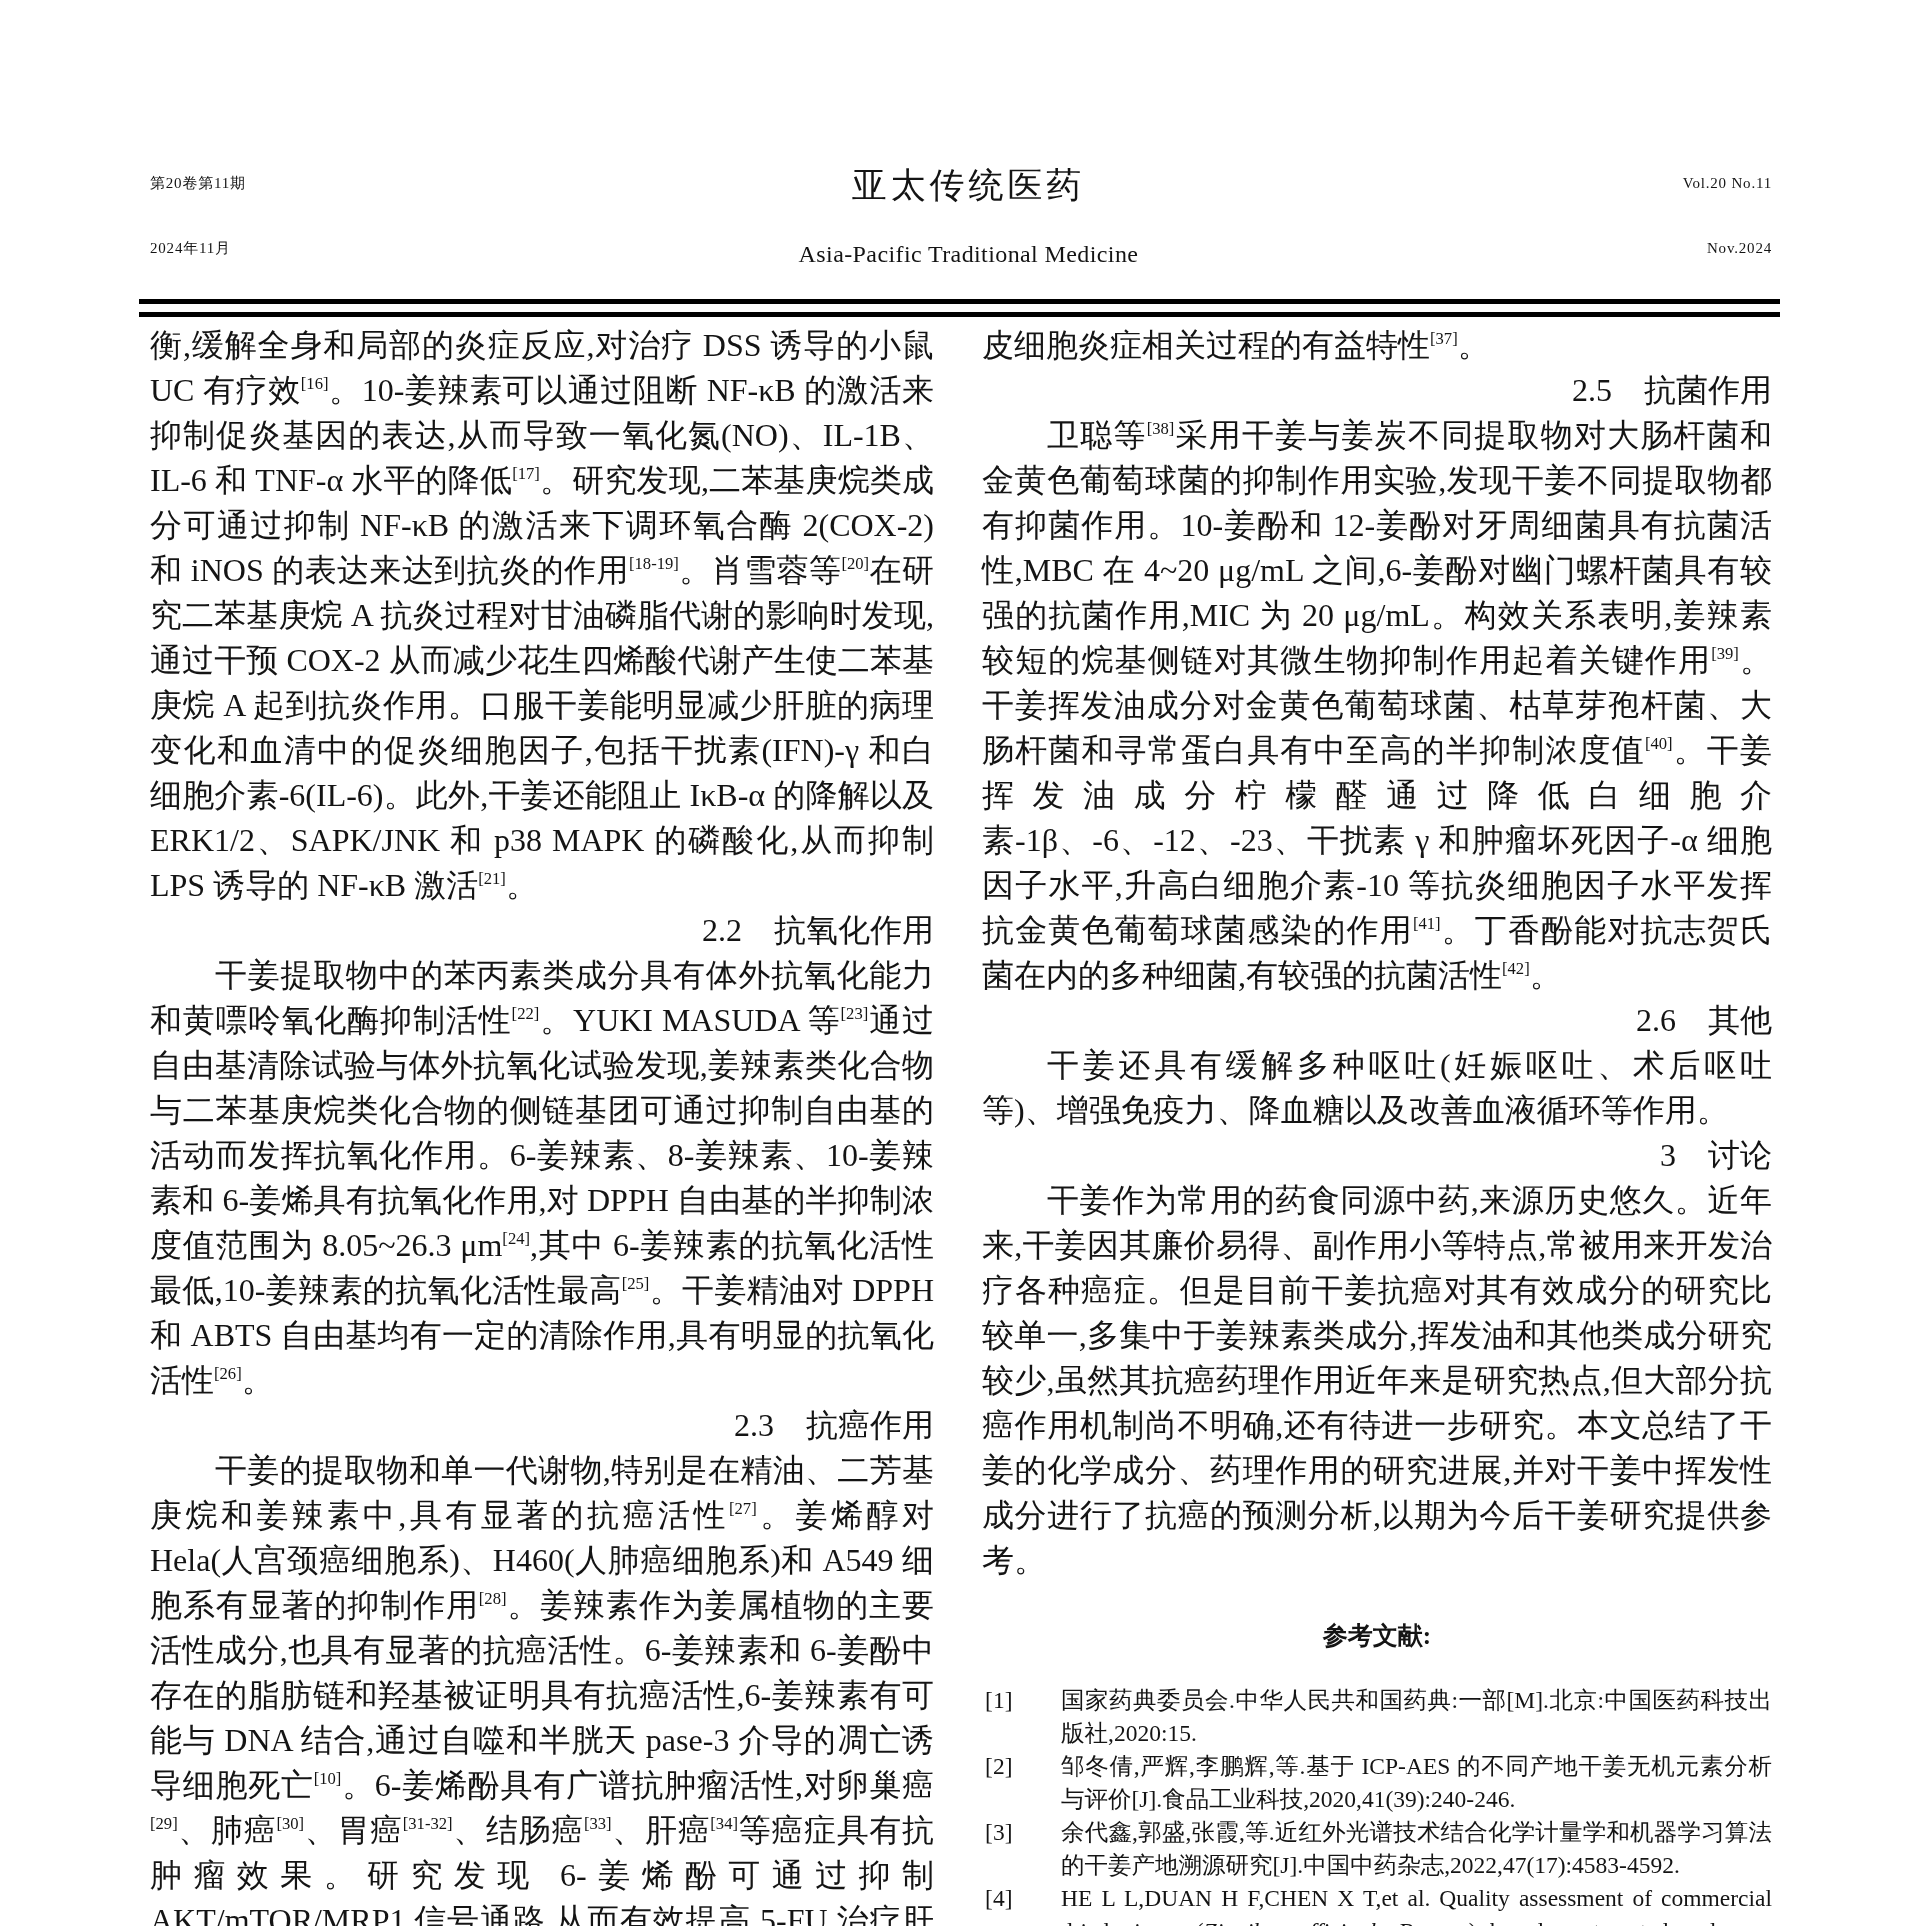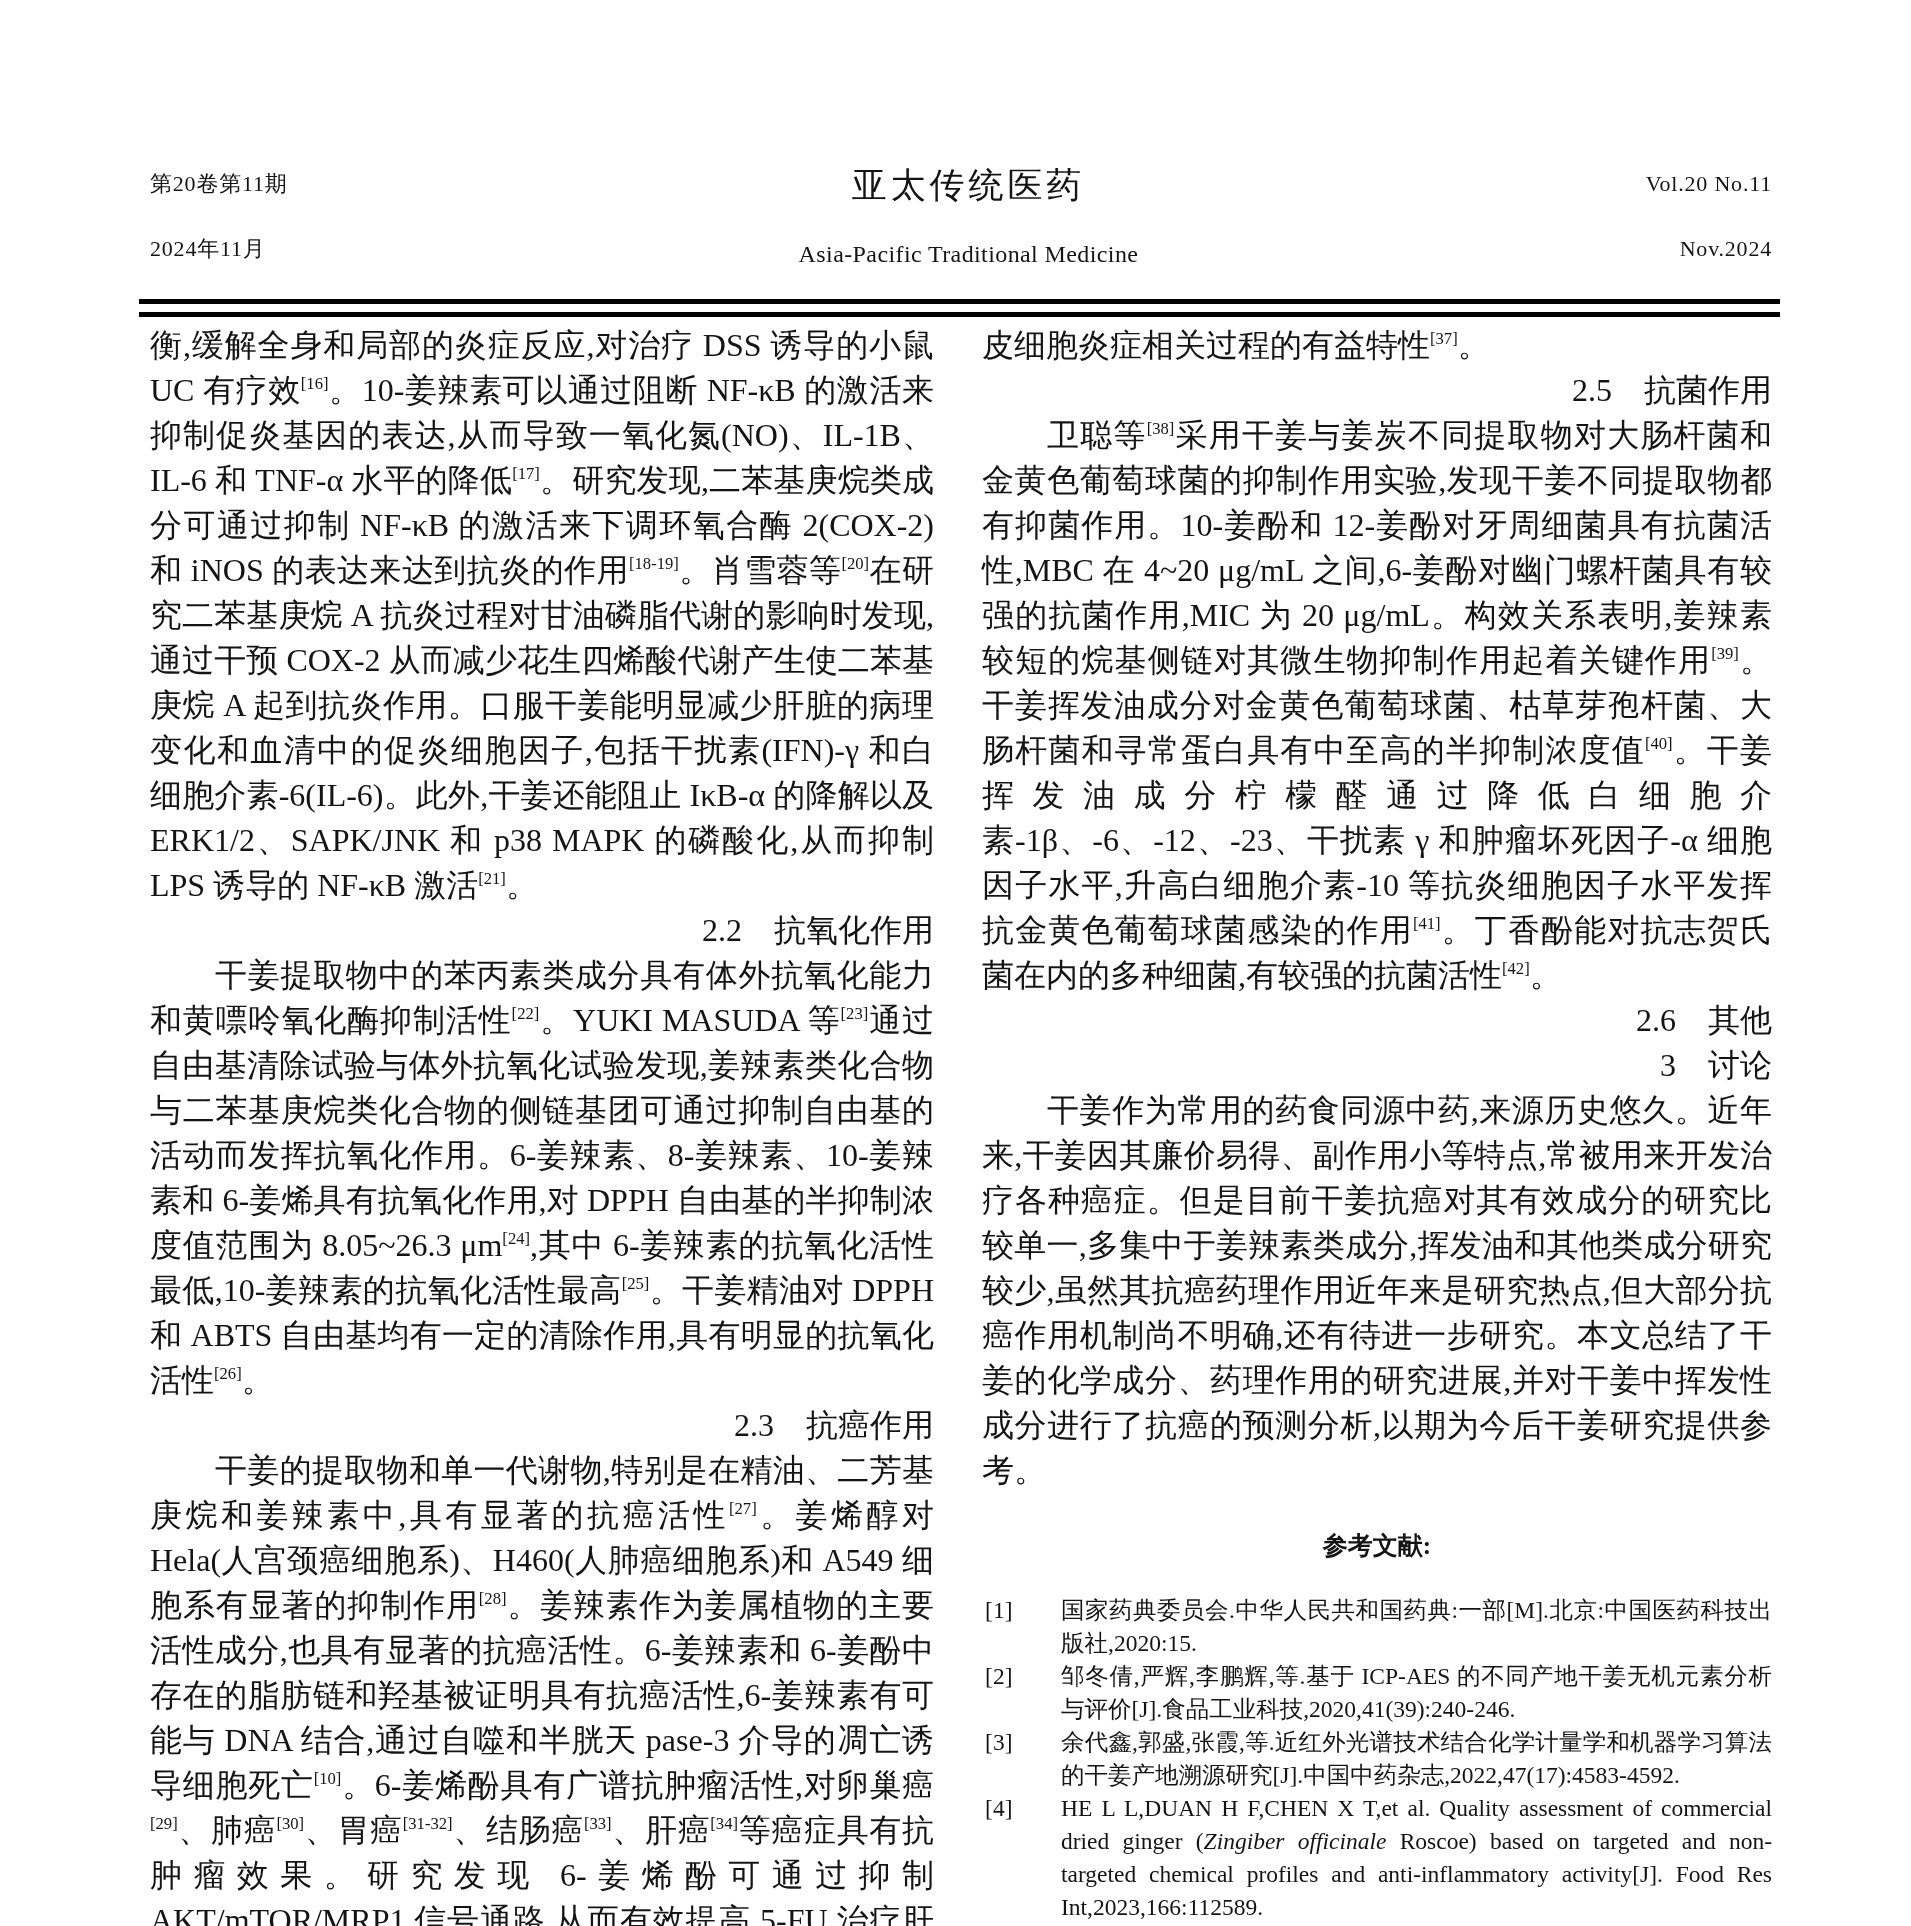--- a/index.html
+++ b/index.html
@@ -15,21 +15,21 @@
   }
   
   .page-header {
     position: absolute;
     top: 166px; left: 150px; right: 139px;
     height: 123px;
   }
   .hdr-left { position:absolute; left:0; top:0; text-align:left; }
   .hdr-right { position:absolute; right:0; top:0; text-align:right; }
   .hdr-center { position:absolute; left:15px; right:0; top:0; text-align:center; }
-  .hdr-small { font-size: 22px; line-height: 35px; letter-spacing: 0.8px; }
+  .hdr-small { font-size: 15px; line-height: 35px; letter-spacing: 0.8px; }
   .hdr-small + .hdr-small { margin-top: 30px; }
   .journal-cn { font-size: 35px; line-height: 39px; letter-spacing: 3.9px; font-weight: 400; }
   .journal-en { font-size: 24px; line-height: 31px; margin-top: 34px; letter-spacing: 0.4px; }
   .double-rule {
     position: absolute;
     top: 299px; left: 139px; right: 131px;
     height: 7.7px;
     border-top: 5px solid #000;
     border-bottom: 5px solid #000;
   }
@@ -102,20 +102,21 @@
 
     </div>
 
     <div class="col right">
       <p class="cont rich">皮细胞炎症相关过程的有益特性<sup>[37]</sup>。</p>
 
       <h3 class="sec-h"><span class="sec-num">2.5</span><span>抗菌作用</span></h3>
       <p class="indent rich">卫聪等<sup>[38]</sup>采用干姜与姜炭不同提取物对大肠杆菌和金黄色葡萄球菌的抑制作用实验,发现干姜不同提取物都有抑菌作用。10-姜酚和 12-姜酚对牙周细菌具有抗菌活性,MBC 在 4~20 μg/mL 之间,6-姜酚对幽门螺杆菌具有较强的抗菌作用,MIC 为 20 μg/mL。构效关系表明,姜辣素较短的烷基侧链对其微生物抑制作用起着关键作用<sup>[39]</sup>。干姜挥发油成分对金黄色葡萄球菌、枯草芽孢杆菌、大肠杆菌和寻常蛋白具有中至高的半抑制浓度值<sup>[40]</sup>。干姜挥发油成分柠檬醛通过降低白细胞介素-1β、-6、-12、-23、干扰素 γ 和肿瘤坏死因子-α 细胞因子水平,升高白细胞介素-10 等抗炎细胞因子水平发挥抗金黄色葡萄球菌感染的作用<sup>[41]</sup>。丁香酚能对抗志贺氏菌在内的多种细菌,有较强的抗菌活性<sup>[42]</sup>。</p>
 
       <h3 class="sec-h"><span class="sec-num">2.6</span><span>其他</span></h3>
+      <p class="indent rich">干姜还具有缓解多种呕吐(妊娠呕吐、术后呕吐等)、增强免疫力、降血糖以及改善血液循环等作用。</p>
 
       <h3 class="sec-h"><span class="sec-num">3</span><span>讨论</span></h3>
       <p class="indent rich">干姜作为常用的药食同源中药,来源历史悠久。近年来,干姜因其廉价易得、副作用小等特点,常被用来开发治疗各种癌症。但是目前干姜抗癌对其有效成分的研究比较单一,多集中于姜辣素类成分,挥发油和其他类成分研究较少,虽然其抗癌药理作用近年来是研究热点,但大部分抗癌作用机制尚不明确,还有待进一步研究。本文总结了干姜的化学成分、药理作用的研究进展,并对干姜中挥发性成分进行了抗癌的预测分析,以期为今后干姜研究提供参考。</p>
 
       <h4 class="refs-title">参考文献:</h4>
 
       <ol class="refs">
         <li><span class="ref-id">[1]</span><span class="ref-text rich">国家药典委员会.中华人民共和国药典:一部[M].北京:中国医药科技出版社,2020:15.</span></li>
         <li><span class="ref-id">[2]</span><span class="ref-text rich">邹冬倩,严辉,李鹏辉,等.基于 ICP-AES 的不同产地干姜无机元素分析与评价[J].食品工业科技,2020,41(39):240-246.</span></li>
         <li><span class="ref-id">[3]</span><span class="ref-text rich">余代鑫,郭盛,张霞,等.近红外光谱技术结合化学计量学和机器学习算法的干姜产地溯源研究[J].中国中药杂志,2022,47(17):4583-4592.</span></li>

